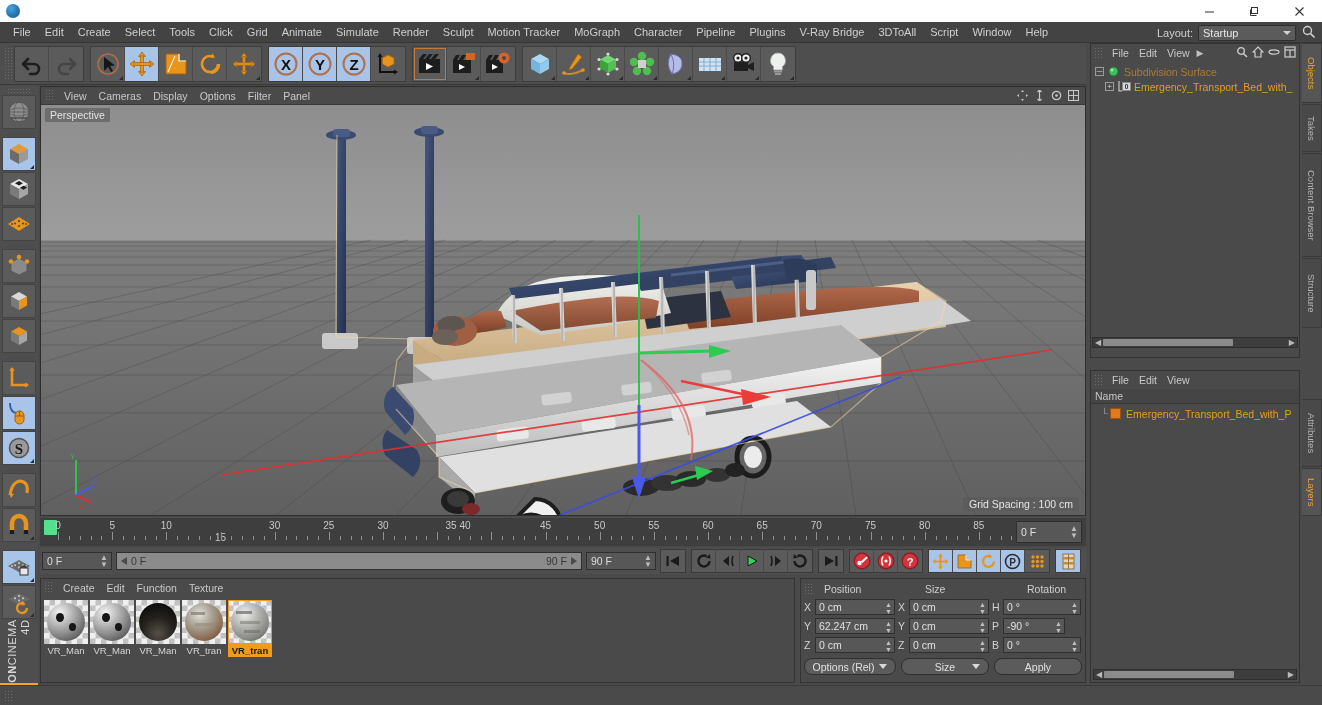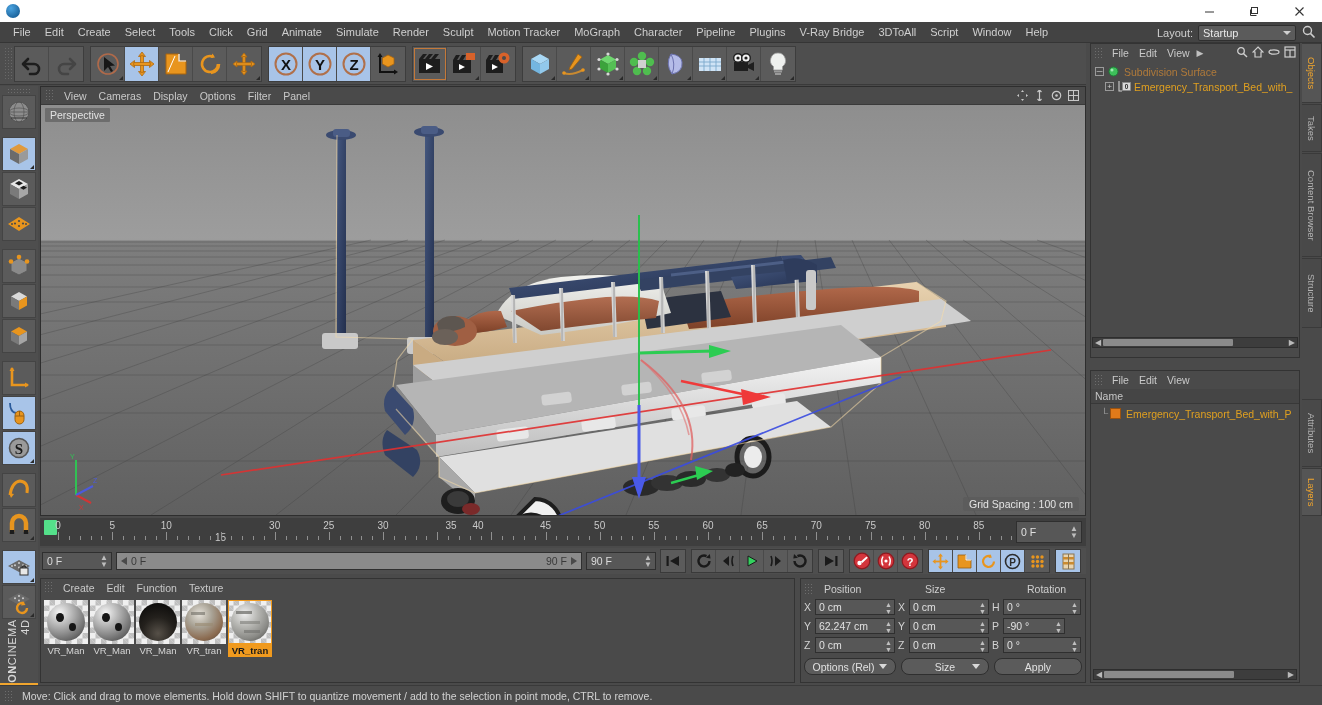--- a/index.html
+++ b/index.html
@@ -975,21 +975,21 @@
       <div class="tl-green"></div>
       <div id="tl-labels">
           <div class="tl-tick-label" style="left: 18px;">0</div>
           <div class="tl-tick-label" style="left: 72.1667px;">5</div>
           <div class="tl-tick-label" style="left: 126.333px;">10</div>
           <div class="tl-tick-label" style="left: 180.5px; margin-top: 12px;">15</div>
           <div class="tl-tick-label" style="left: 234.667px;">30</div>
           <div class="tl-tick-label" style="left: 288.833px;">25</div>
           <div class="tl-tick-label" style="left: 343px;">30</div>
           <div class="tl-tick-label" style="left: 411px;">35</div>
-          <div class="tl-tick-label" style="left: 438px;">40</div>
+          <div class="tl-tick-label" style="left: 425px;">40</div>
           <div class="tl-tick-label" style="left: 505.5px;">45</div>
           <div class="tl-tick-label" style="left: 559.667px;">50</div>
           <div class="tl-tick-label" style="left: 613.833px;">55</div>
           <div class="tl-tick-label" style="left: 668px;">60</div>
           <div class="tl-tick-label" style="left: 722.167px;">65</div>
           <div class="tl-tick-label" style="left: 776.333px;">70</div>
           <div class="tl-tick-label" style="left: 830.5px;">75</div>
           <div class="tl-tick-label" style="left: 884.667px;">80</div>
           <div class="tl-tick-label" style="left: 938.833px;">85</div>
         </div>
@@ -1477,15 +1477,14 @@
     <div class="etab" style="height:48px">Takes</div>
     <div class="etab" style="height:104px">Content Browser</div>
     <div class="etab" style="height:70px">Structure</div>
     <div style="height:70px"></div>
     <div class="etab" style="height:68px">Attributes</div>
     <div class="etab active" style="height:48px">Layers</div>
   </div>
 
   <div class="statusbar">
     <div class="sb-grip"></div>
-    <div class="sb-text">Move: Click and drag to move elements. Hold down SHIFT to quantize movement / add to the selection in point mode, CTRL to remove.</div>
   </div>
 </div>
 
 </body></html>

